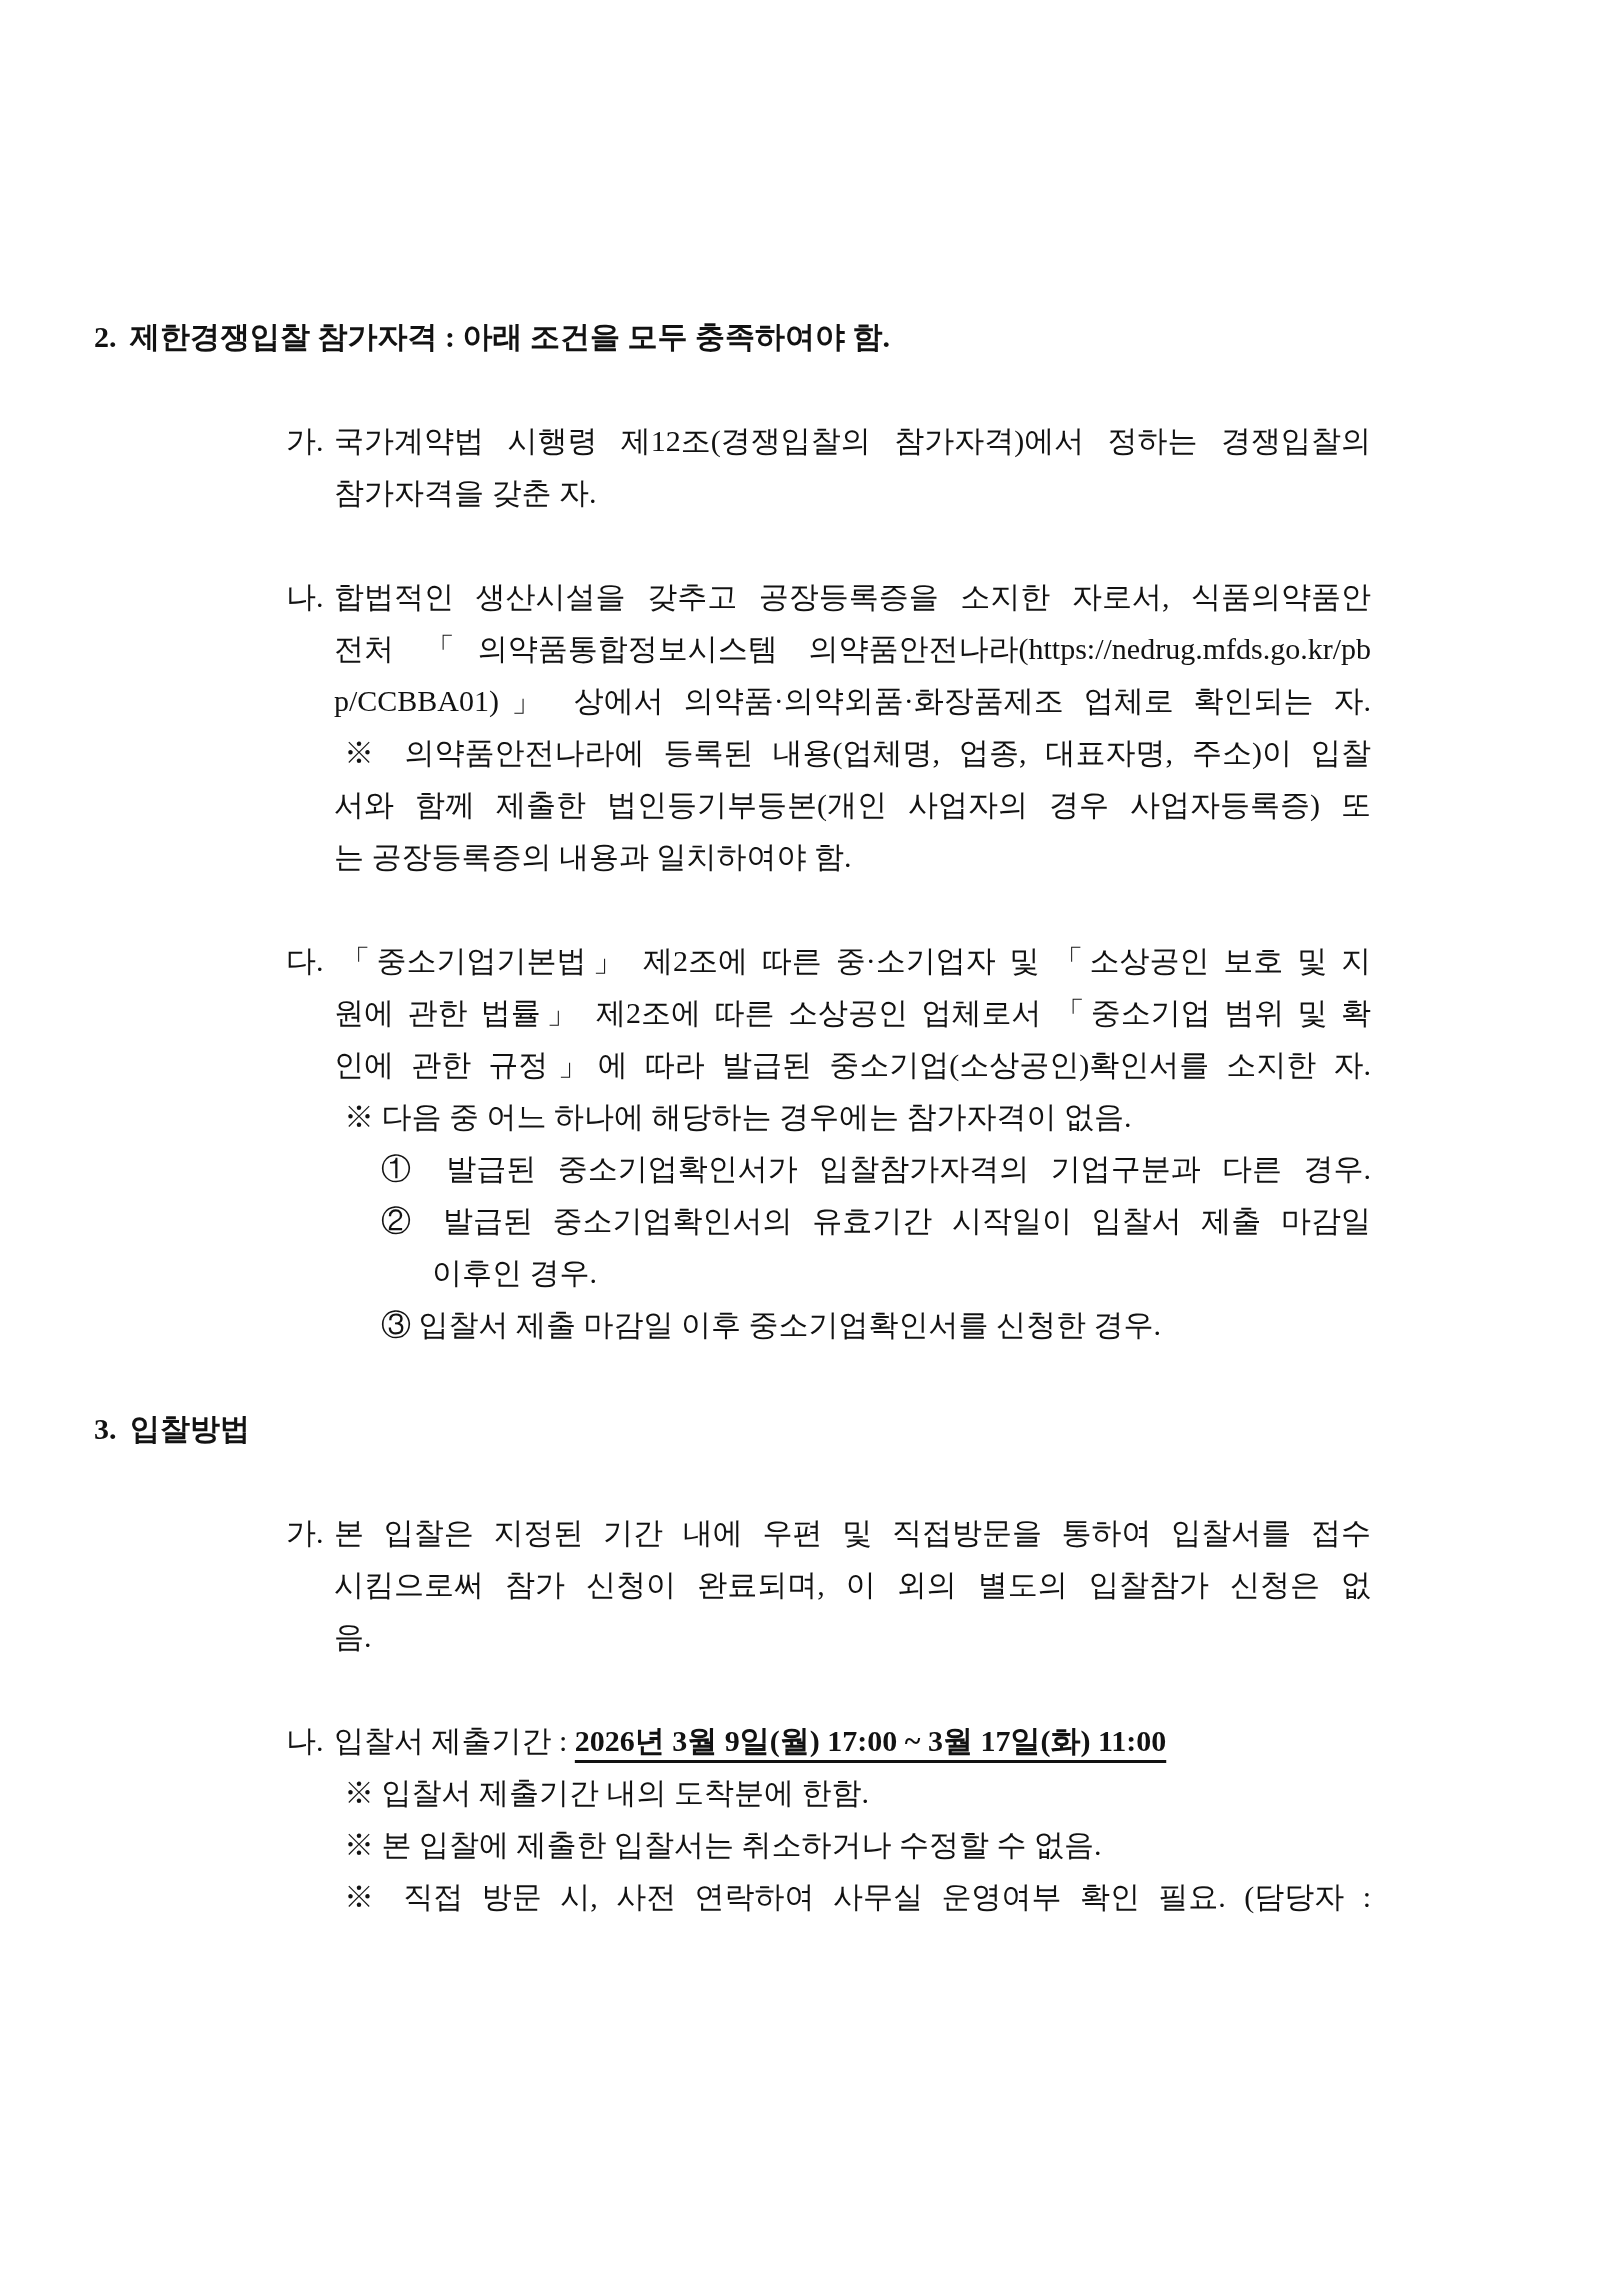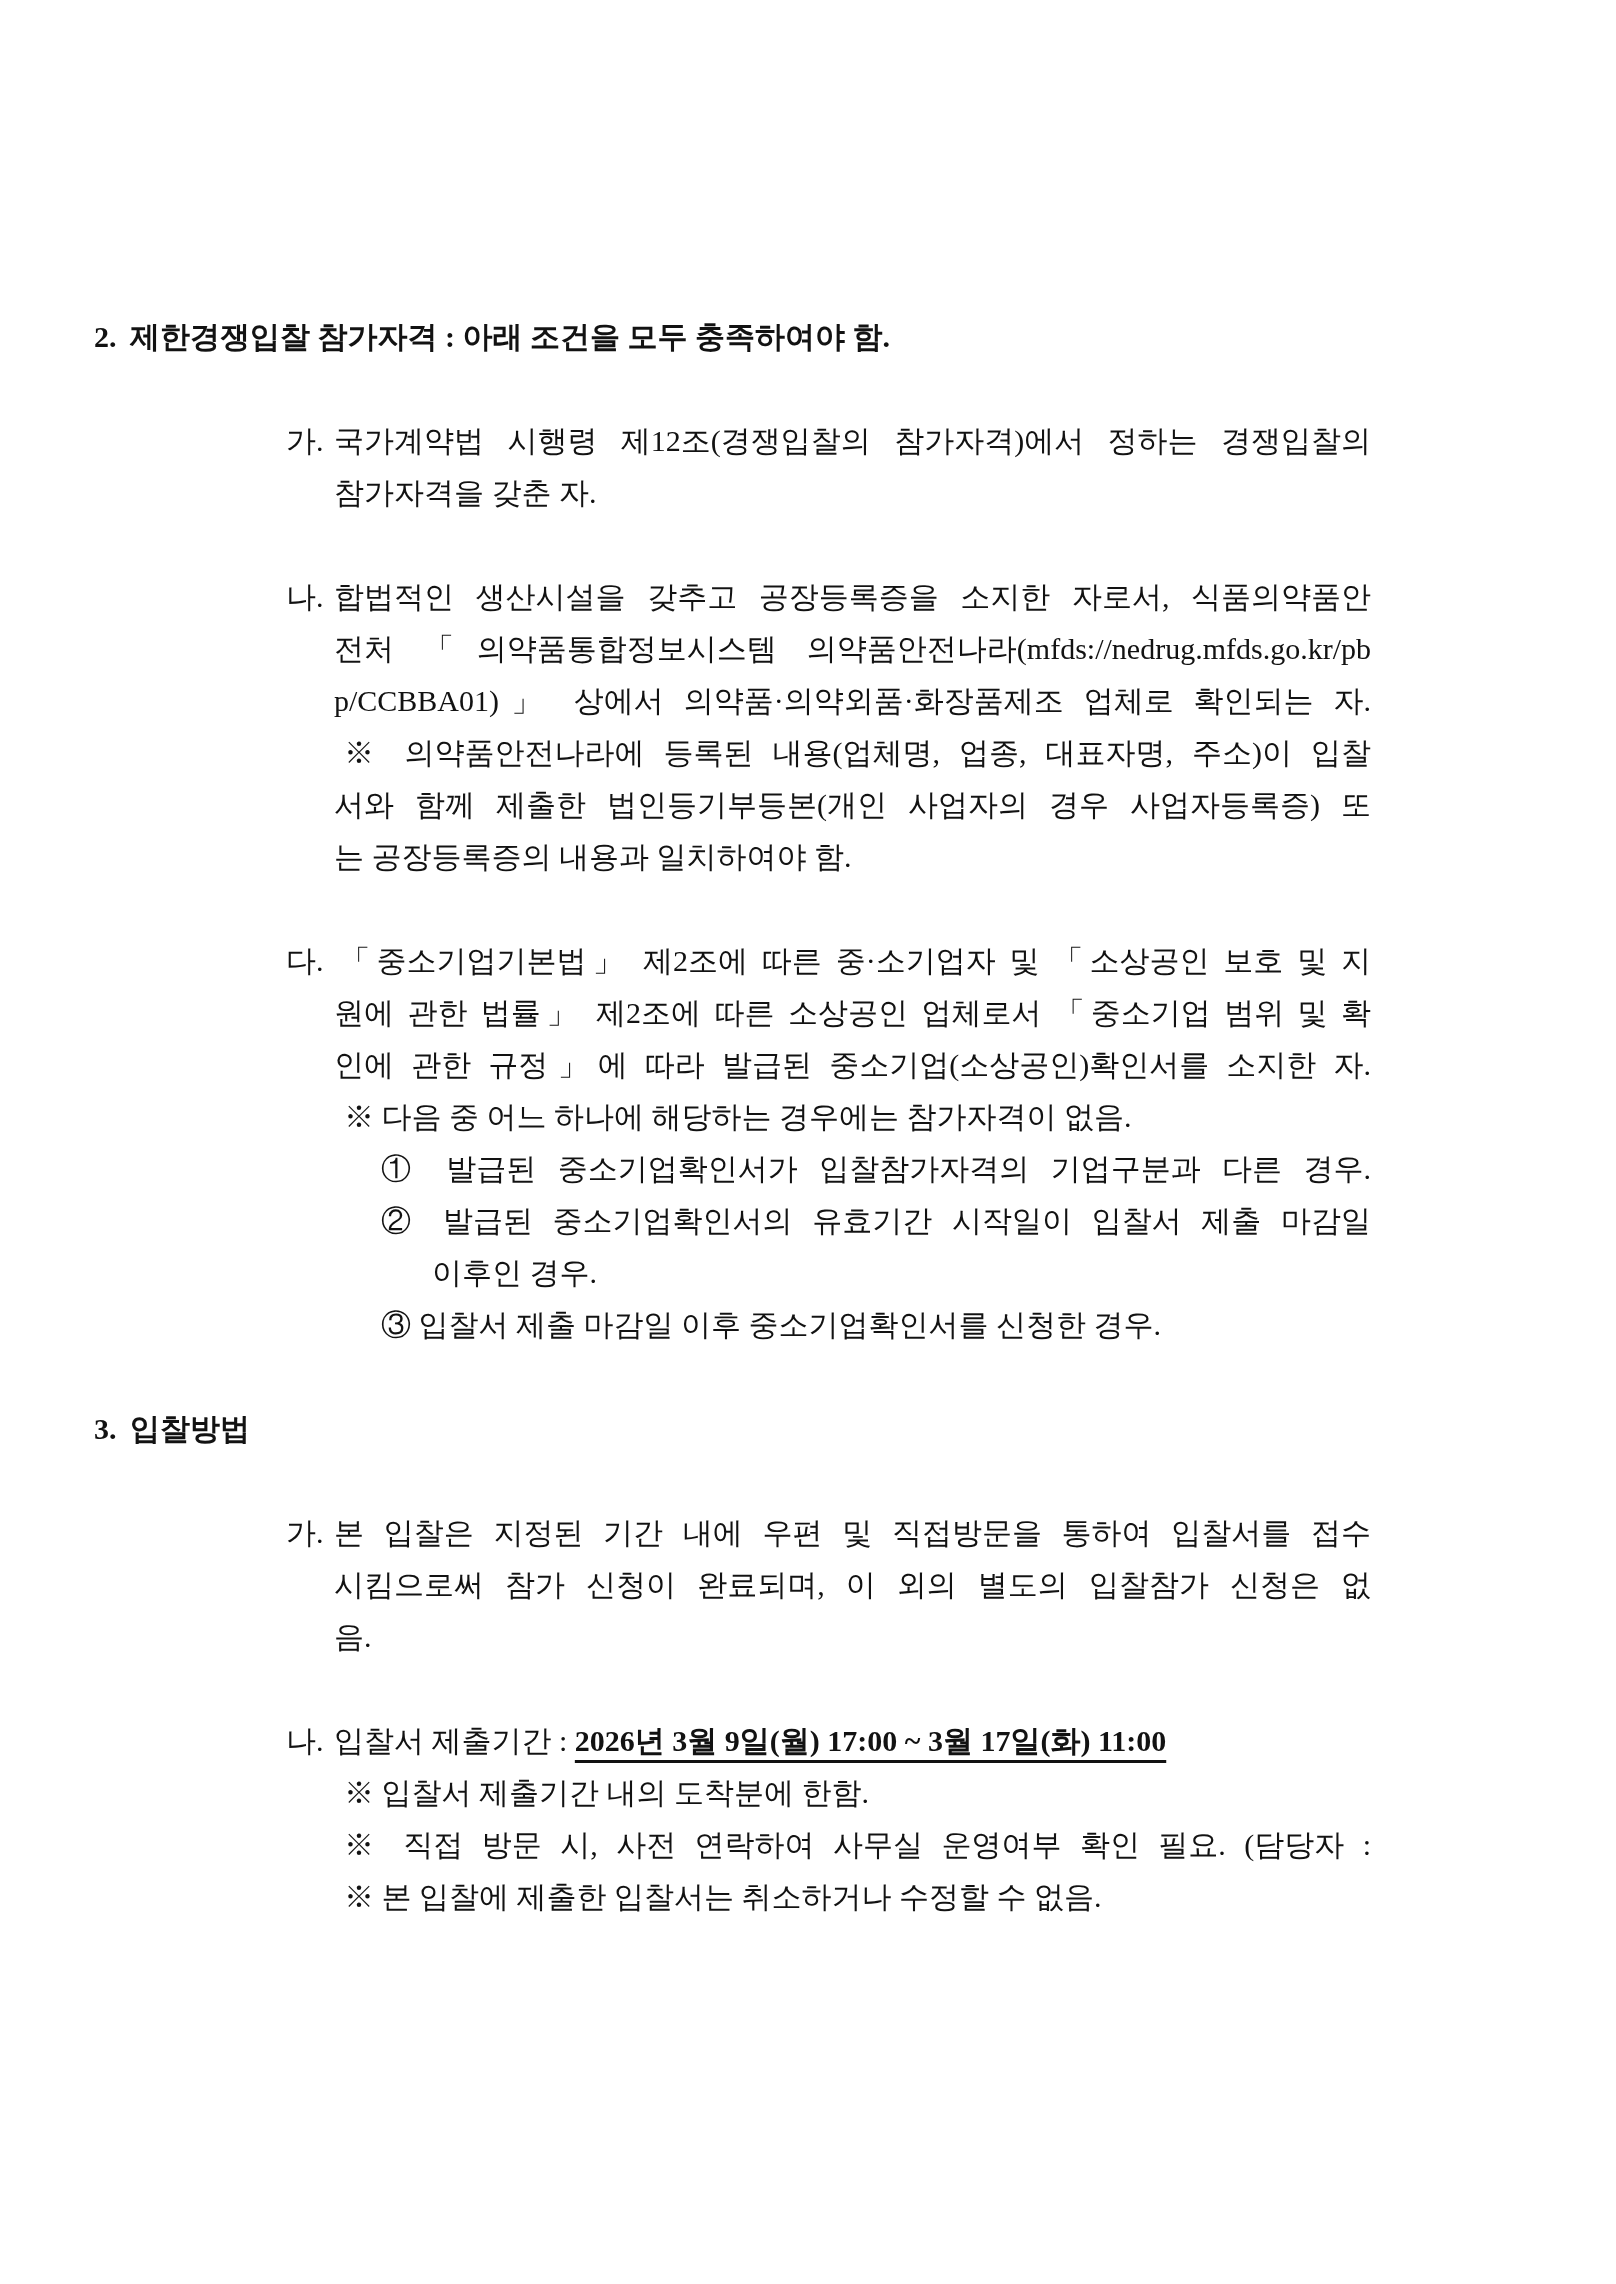--- a/index.html
+++ b/index.html
@@ -65,21 +65,21 @@
       <div class="l"><span class="num">2.</span><span>제한경쟁입찰 참가자격 : 아래 조건을 모두 충족하여야 함.</span></div>
     </div>
 
     <div class="block item">
       <div class="l l-first just"><span class="marker">가.</span><span>국가계약법 시행령 제12조(경쟁입찰의 참가자격)에서 정하는 경쟁입찰의</span></div>
       <div class="l">참가자격을 갖춘 자.</div>
     </div>
 
     <div class="block item">
       <div class="l l-first just"><span class="marker">나.</span><span>합법적인 생산시설을 갖추고 공장등록증을 소지한 자로서, 식품의약품안</span></div>
-      <div class="l just">전처 「의약품통합정보시스템 의약품안전나라(mfds://nedrug.mfds.go.kr/pb</div>
+      <div class="l just">전처 「의약품통합정보시스템 의약품안전나라(https://nedrug.mfds.go.kr/pb</div>
       <div class="l just">p/CCBBA01)」 상에서 의약품·의약외품·화장품제조 업체로 확인되는 자.</div>
       <div class="l note just">※ 의약품안전나라에 등록된 내용(업체명, 업종, 대표자명, 주소)이 입찰</div>
       <div class="l just">서와 함께 제출한 법인등기부등본(개인 사업자의 경우 사업자등록증) 또</div>
       <div class="l">는 공장등록증의 내용과 일치하여야 함.</div>
     </div>
 
     <div class="block item">
       <div class="l l-first just"><span class="marker">다.</span><span>「중소기업기본법」 제2조에 따른 중·소기업자 및 「소상공인 보호 및 지</span></div>
       <div class="l just">원에 관한 법률」 제2조에 따른 소상공인 업체로서 「중소기업 범위 및 확</div>
       <div class="l just">인에 관한 규정」에 따라 발급된 중소기업(소상공인)확인서를 소지한 자.</div>
@@ -96,19 +96,19 @@
 
     <div class="block item">
       <div class="l l-first just"><span class="marker">가.</span><span>본 입찰은 지정된 기간 내에 우편 및 직접방문을 통하여 입찰서를 접수</span></div>
       <div class="l just">시킴으로써 참가 신청이 완료되며, 이 외의 별도의 입찰참가 신청은 없</div>
       <div class="l">음.</div>
     </div>
 
     <div class="block item">
       <div class="l l-first"><span class="marker">나.</span><span>입찰서 제출기간 : </span><span class="period">2026년 3월 9일(월) 17:00 ~ 3월 17일(화) 11:00</span></div>
       <div class="l note">※ 입찰서 제출기간 내의 도착분에 한함.</div>
+      <div class="l note">※ 본 입찰에 제출한 입찰서는 취소하거나 수정할 수 없음.</div>
       <div class="l note just">※ 직접 방문 시, 사전 연락하여 사무실 운영여부 확인 필요. (담당자 :</div>
-      <div class="l note">※ 본 입찰에 제출한 입찰서는 취소하거나 수정할 수 없음.</div>
     </div>
 
   </div>
 </div>
 
 
 </body></html>

